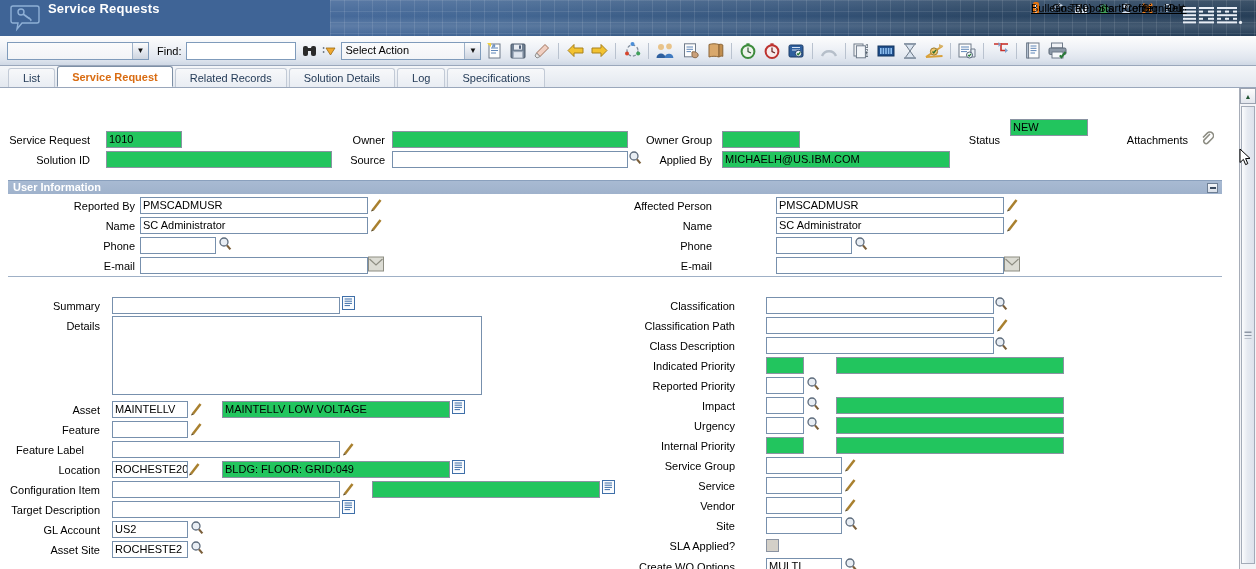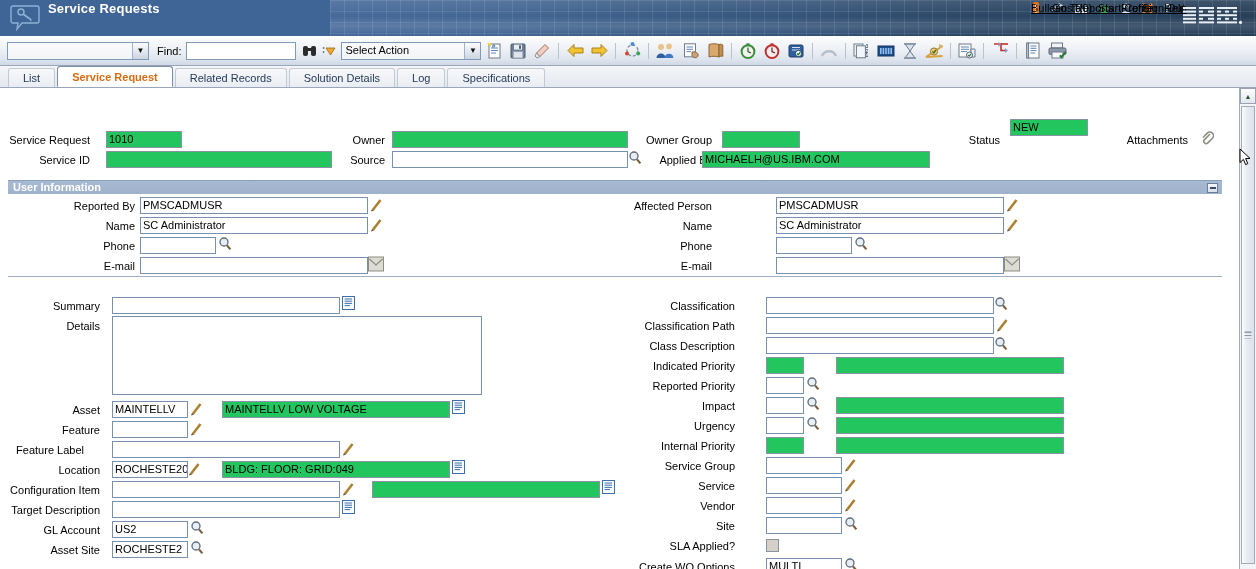--- a/index.html
+++ b/index.html
@@ -576,40 +576,40 @@
   <div class="tab dim">Log</div>
   <div class="tab dim">Specifications</div>
 </div>
 
 <div class="page">
 <div class="canvas">
 
   <div class="lbl" style="left:0px;top:44px;width:90px">Service Request</div>
   <div class="inp ro" style="left:106px;top:43px;width:76px">1010</div>
 
-  <div class="lbl" style="left:0px;top:64px;width:90px">Service ID</div>
+  <div class="lbl" style="left:0px;top:64px;width:90px">Solution ID</div>
   <div class="inp ro" style="left:106px;top:63px;width:226px"></div>
 
   <div class="lbl" style="left:280px;top:44px;width:105px">Owner</div>
   <div class="inp ro" style="left:392px;top:43px;width:236px"></div>
 
   <div class="lbl" style="left:280px;top:64px;width:105px">Source</div>
   <div class="inp" style="left:392px;top:63px;width:236px"></div>
   <span style="position:absolute;left:628px;top:62px">
     <svg width="14" height="16" viewBox="0 0 14 16">
           <circle cx="6" cy="6" r="4" fill="#e9eef4" stroke="#5d6b7c" stroke-width="1.3"></circle>
           <path d="M9 9.4 L12.4 13.4" stroke="#7b5f3a" stroke-width="2.2"></path>
         </svg>
   </span>
 
   <div class="lbl" style="left:560px;top:44px;width:152px">Owner Group</div>
   <div class="inp ro" style="left:722px;top:43px;width:78px"></div>
 
   <div class="lbl" style="left:560px;top:64px;width:152px">Applied By</div>
-  <div class="inp ro" style="left:702px;top:63px;width:228px">MICHAELH@US.IBM.COM</div>
+  <div class="inp ro" style="left:722px;top:63px;width:228px">MICHAELH@US.IBM.COM</div>
 
   <div class="lbl" style="left:900px;top:44px;width:100px">Status</div>
   <div class="inp ro" style="left:1010px;top:31px;width:78px">NEW</div>
 
   <div class="lbl" style="left:1092px;top:44px;width:96px">Attachments</div>
   <span style="position:absolute;left:1200px;top:42px">
     <svg width="14" height="16" viewBox="0 0 14 16">
       <path d="M10 4 L4.5 9.6 A2.3 2.3 0 0 0 7.8 12.9 L12.4 8.2 A3.6 3.6 0 0 0 7.3 3.1 L3 7.5" stroke="#8c8c82" stroke-width="1.5" fill="none"></path>
     </svg>
   </span>

